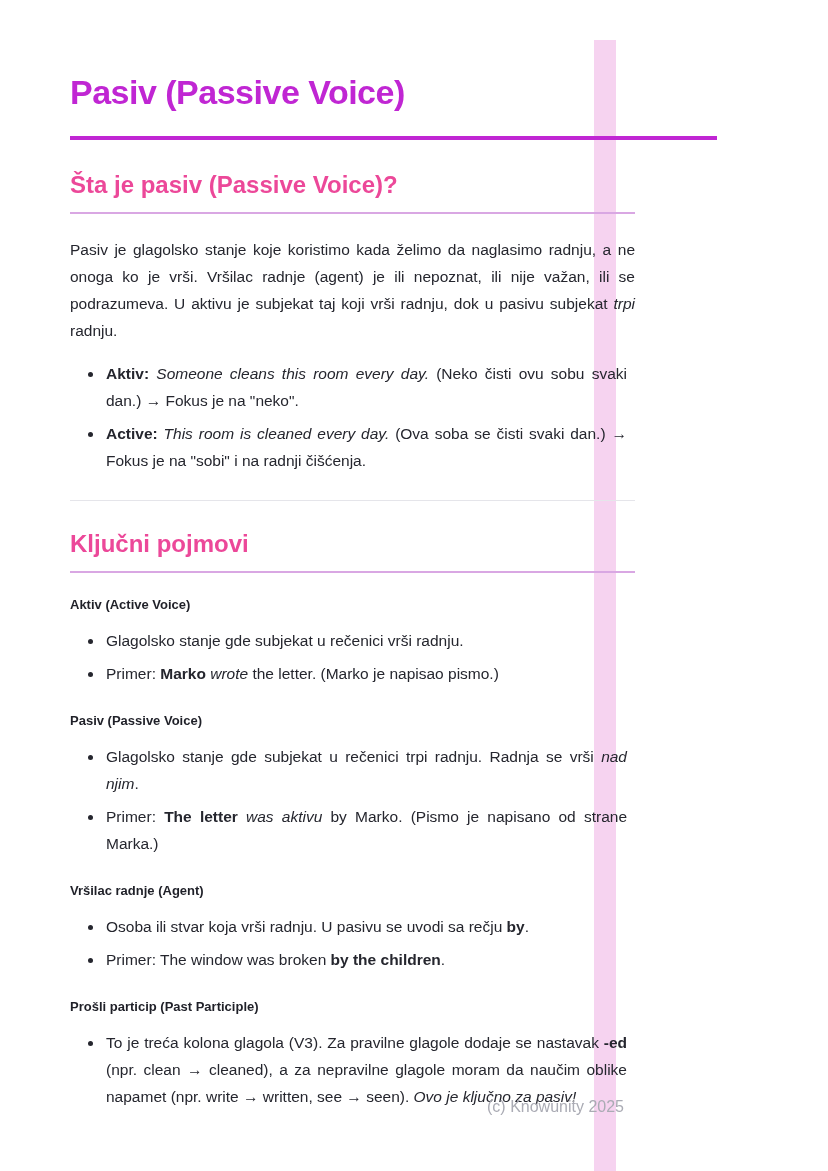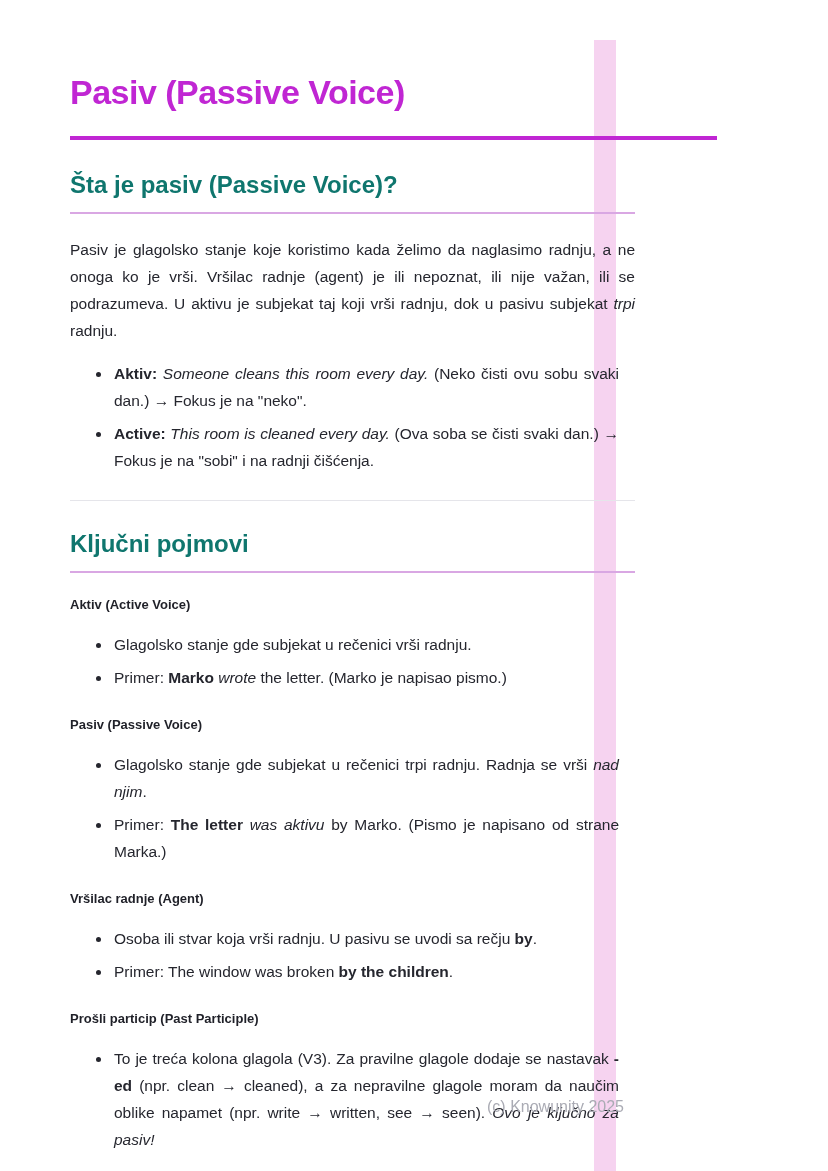--- a/index.html
+++ b/index.html
@@ -48,37 +48,37 @@
   .title-rule {
     width: 647px;
     height: 4px;
     background: #c026d3;
     margin: 0 0 30px 0;
   }
   h2.section-heading {
     font-size: 24px;
     line-height: 30px;
     font-weight: 800;
-    color: #0f766e;
+    color: #ec4899;
     margin: 0 0 12px 0;
   }
   .section-rule {
     width: 565px;
     height: 2px;
     background: #d9a7e3;
     margin: 0 0 22px 0;
   }
   p.body-text {
     font-size: 15.5px;
     line-height: 27px;
     text-align: justify;
     margin: 14px 0 16px 0;
   }
   ul.bullet-list {
-    margin: 16px;
+    margin: 8px;
     padding: 0 0 0 26px;
   }
   ul.bullet-list li {
     font-size: 15.5px;
     line-height: 27px;
     text-align: justify;
     margin: 0 0 6px 0;
     padding-left: 2px;
   }
   ul.bullet-list li:last-child {

